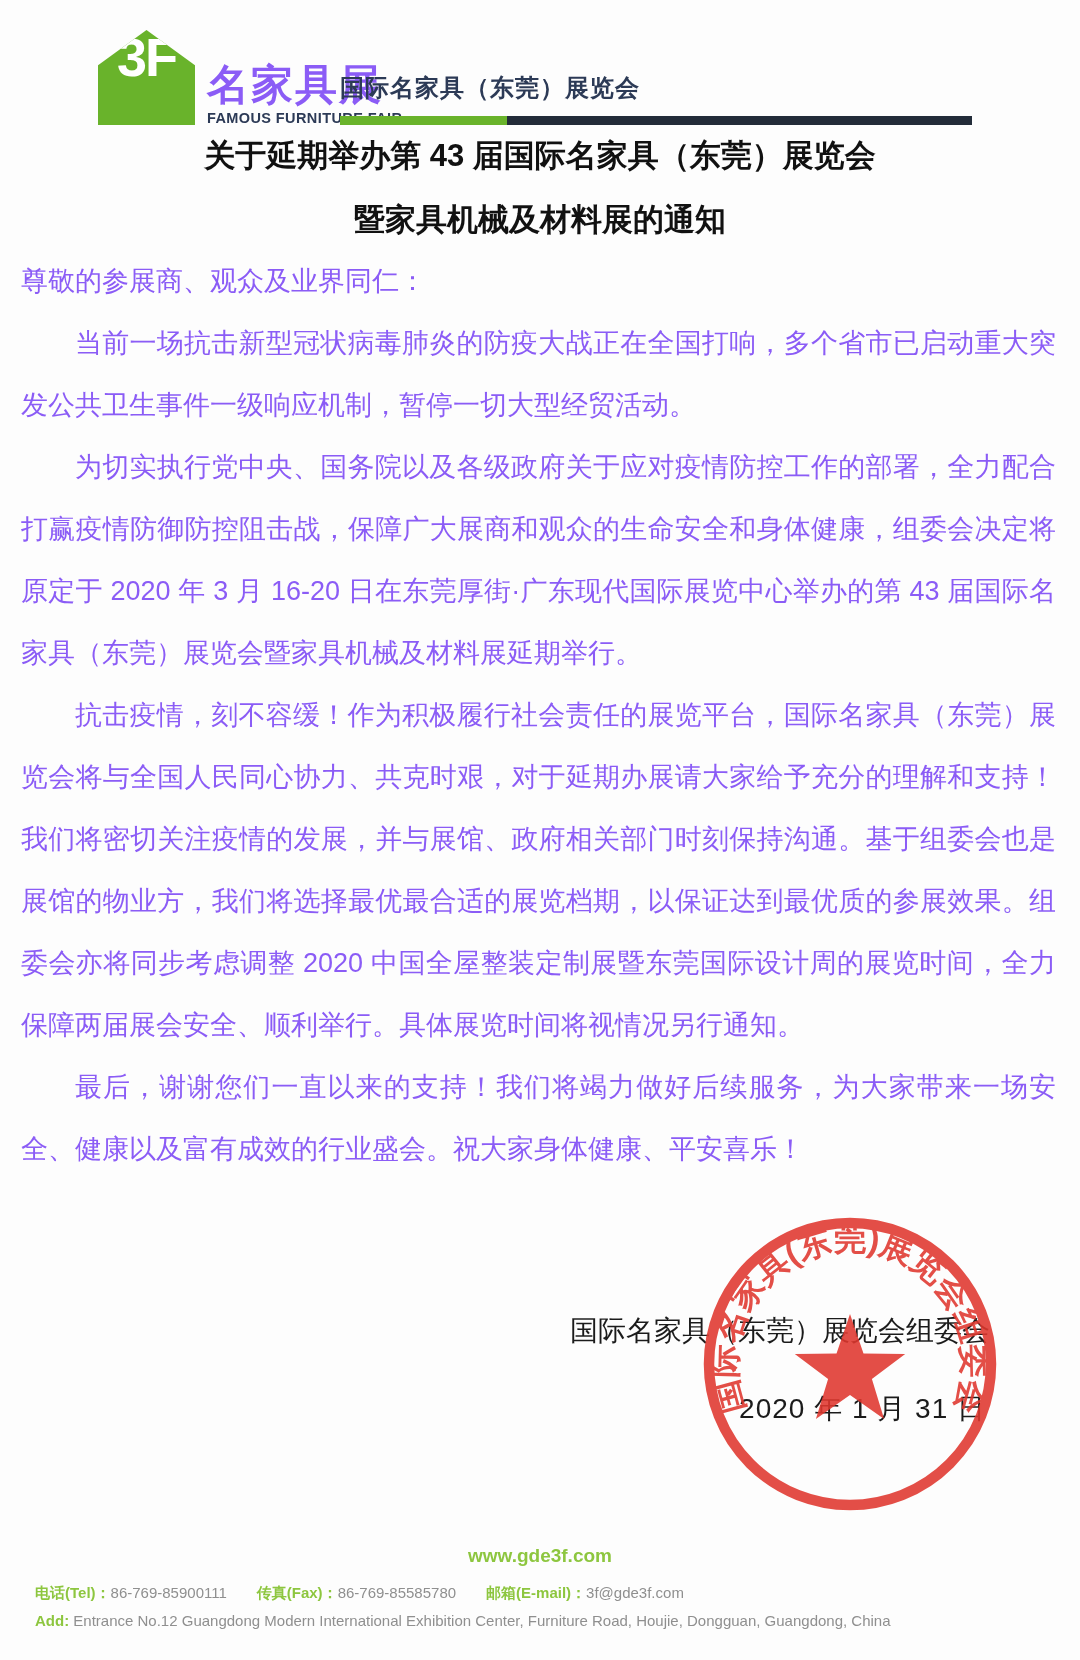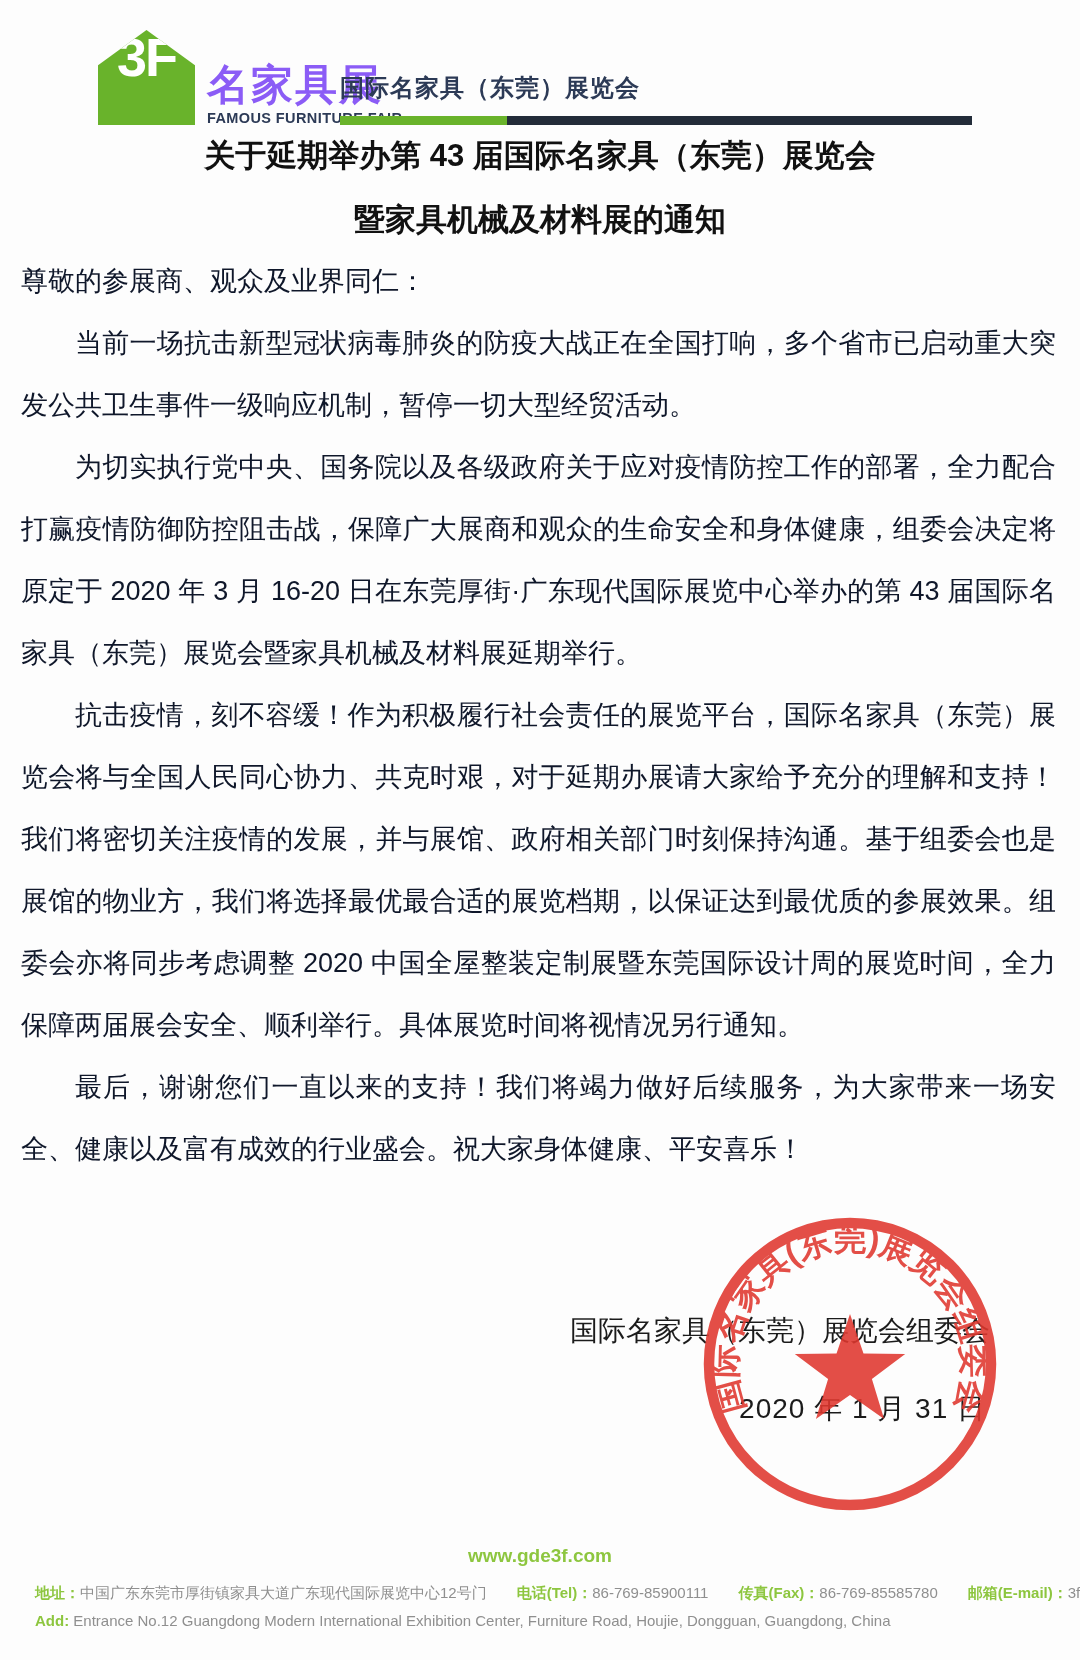--- a/index.html
+++ b/index.html
@@ -44,21 +44,21 @@
   
   .title {
     position:absolute; top:139px; left:0; right:0; text-align:center;
     font-weight:bold; color:#111; font-size:31px; line-height:1.1;
   }
   .title .line2 { margin-top:30px; }
 
   
   .body-text {
     position:absolute; top:250px; left:21px; right:24px;
-    font-size:27px; line-height:62px; color:#0f172a;
+    font-size:27px; line-height:62px; color:#8b5cf6;
     text-align:justify;
   }
   .body-text p { text-indent:2em; }
   .body-text p.salutation { text-indent:0; }
 
   
   .signature {
     position:absolute; top:1312px; right:90px; text-align:right;
     font-size:28px; color:#1b1b1b;
   }
@@ -135,21 +135,20 @@
     <path id="stamp-arc" d="M 56.6 217.4 A 114 114 0 1 1 243.4 217.4" fill="none"></path>
     <text fill="#e0372e" font-size="33" font-weight="bold" font-family="Liberation Sans, sans-serif">
       <textPath href="#stamp-arc" startOffset="50%" text-anchor="middle">国际名家具(东莞)展览会组委会</textPath>
     </text>
   </svg>
 
   <div class="footer-site">www.gde3f.com</div>
 
   <div class="footer-info">
     <div class="footer-line1">
-      <span class="grp"><span class="f-label">地址：</span><span class="f-value">中国广东东莞市厚街镇家具大道广东现代国际展览中心12号门</span></span>
       <span class="grp"><span class="f-label">电话(Tel)：</span><span class="f-value">86-769-85900111</span></span>
       <span class="grp"><span class="f-label">传真(Fax)：</span><span class="f-value">86-769-85585780</span></span>
       <span class="grp"><span class="f-label">邮箱(E-mail)：</span><span class="f-value">3f@gde3f.com</span></span>
     </div>
     <div class="footer-line2">
       <span class="f-label">Add:</span>
       <span class="f-value">Entrance No.12 Guangdong Modern International Exhibition Center, Furniture Road, Houjie, Dongguan, Guangdong, China</span>
     </div>
   </div>
 

